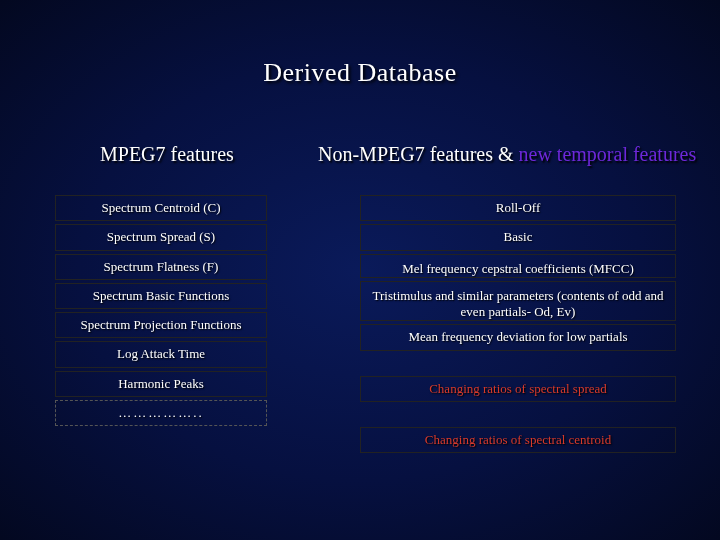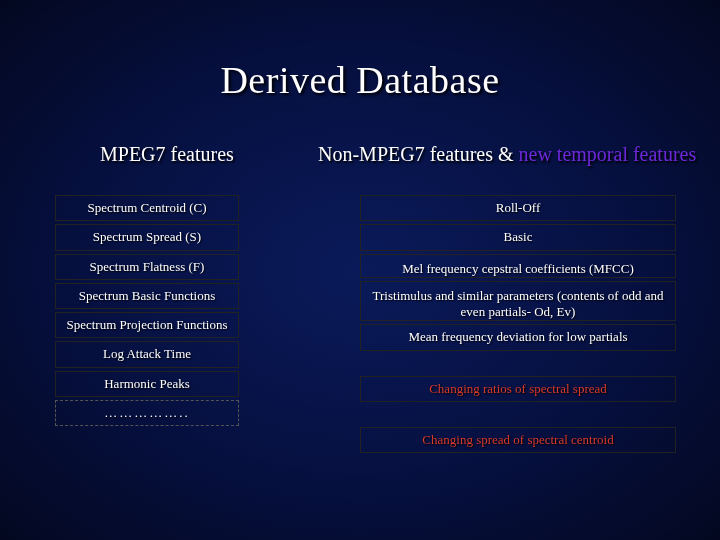--- a/index.html
+++ b/index.html
@@ -16,21 +16,21 @@
     position: relative;
     width: 720px;
     height: 540px;
   }
   .title {
     position: absolute;
     top: 58px;
     left: 0;
     width: 100%;
     text-align: center;
-    font-size: 38px;
+    font-size: 26px;
     font-weight: 400;
     text-shadow: 2px 2px 3px #000;
     letter-spacing: 0.5px;
   }
   .col-left-heading {
     position: absolute;
     top: 143px;
     left: 100px;
     font-size: 20px;
     text-shadow: 1.5px 1.5px 2px #000;
@@ -41,21 +41,21 @@
     left: 318px;
     font-size: 20px;
     text-shadow: 1.5px 1.5px 2px #000;
     white-space: nowrap;
   }
   .red { color: #6d28d9; text-align: center; }
   .left-stack {
     position: absolute;
     top: 195px;
     left: 55px;
-    width: 184px;
+    width: 212px;
   }
   .right-stack {
     position: absolute;
     top: 195px;
     left: 360px;
     width: 316px;
   }
   .box {
     border: 1px solid #222;
     background: rgba(0,0,0,0);
@@ -105,16 +105,16 @@
     <div class="box dashed">……………..</div>
   </div>
 
   <div class="right-stack">
     <div class="box">Roll-Off</div>
     <div class="box">Basic</div>
     <div class="box tall">Mel frequency cepstral coefficients (MFCC)</div>
     <div class="box tall">Tristimulus and similar parameters (contents of odd and even partials- Od, Ev)</div>
     <div class="box">Mean frequency deviation for low partials</div>
     <div class="box red-text">Changing ratios of spectral spread</div>
-    <div class="box red-text">Changing  spread of spectral centroid</div>
+    <div class="box red-text">Changing  ratios of spectral centroid</div>
   </div>
 
 </div>
 
 </body></html>

